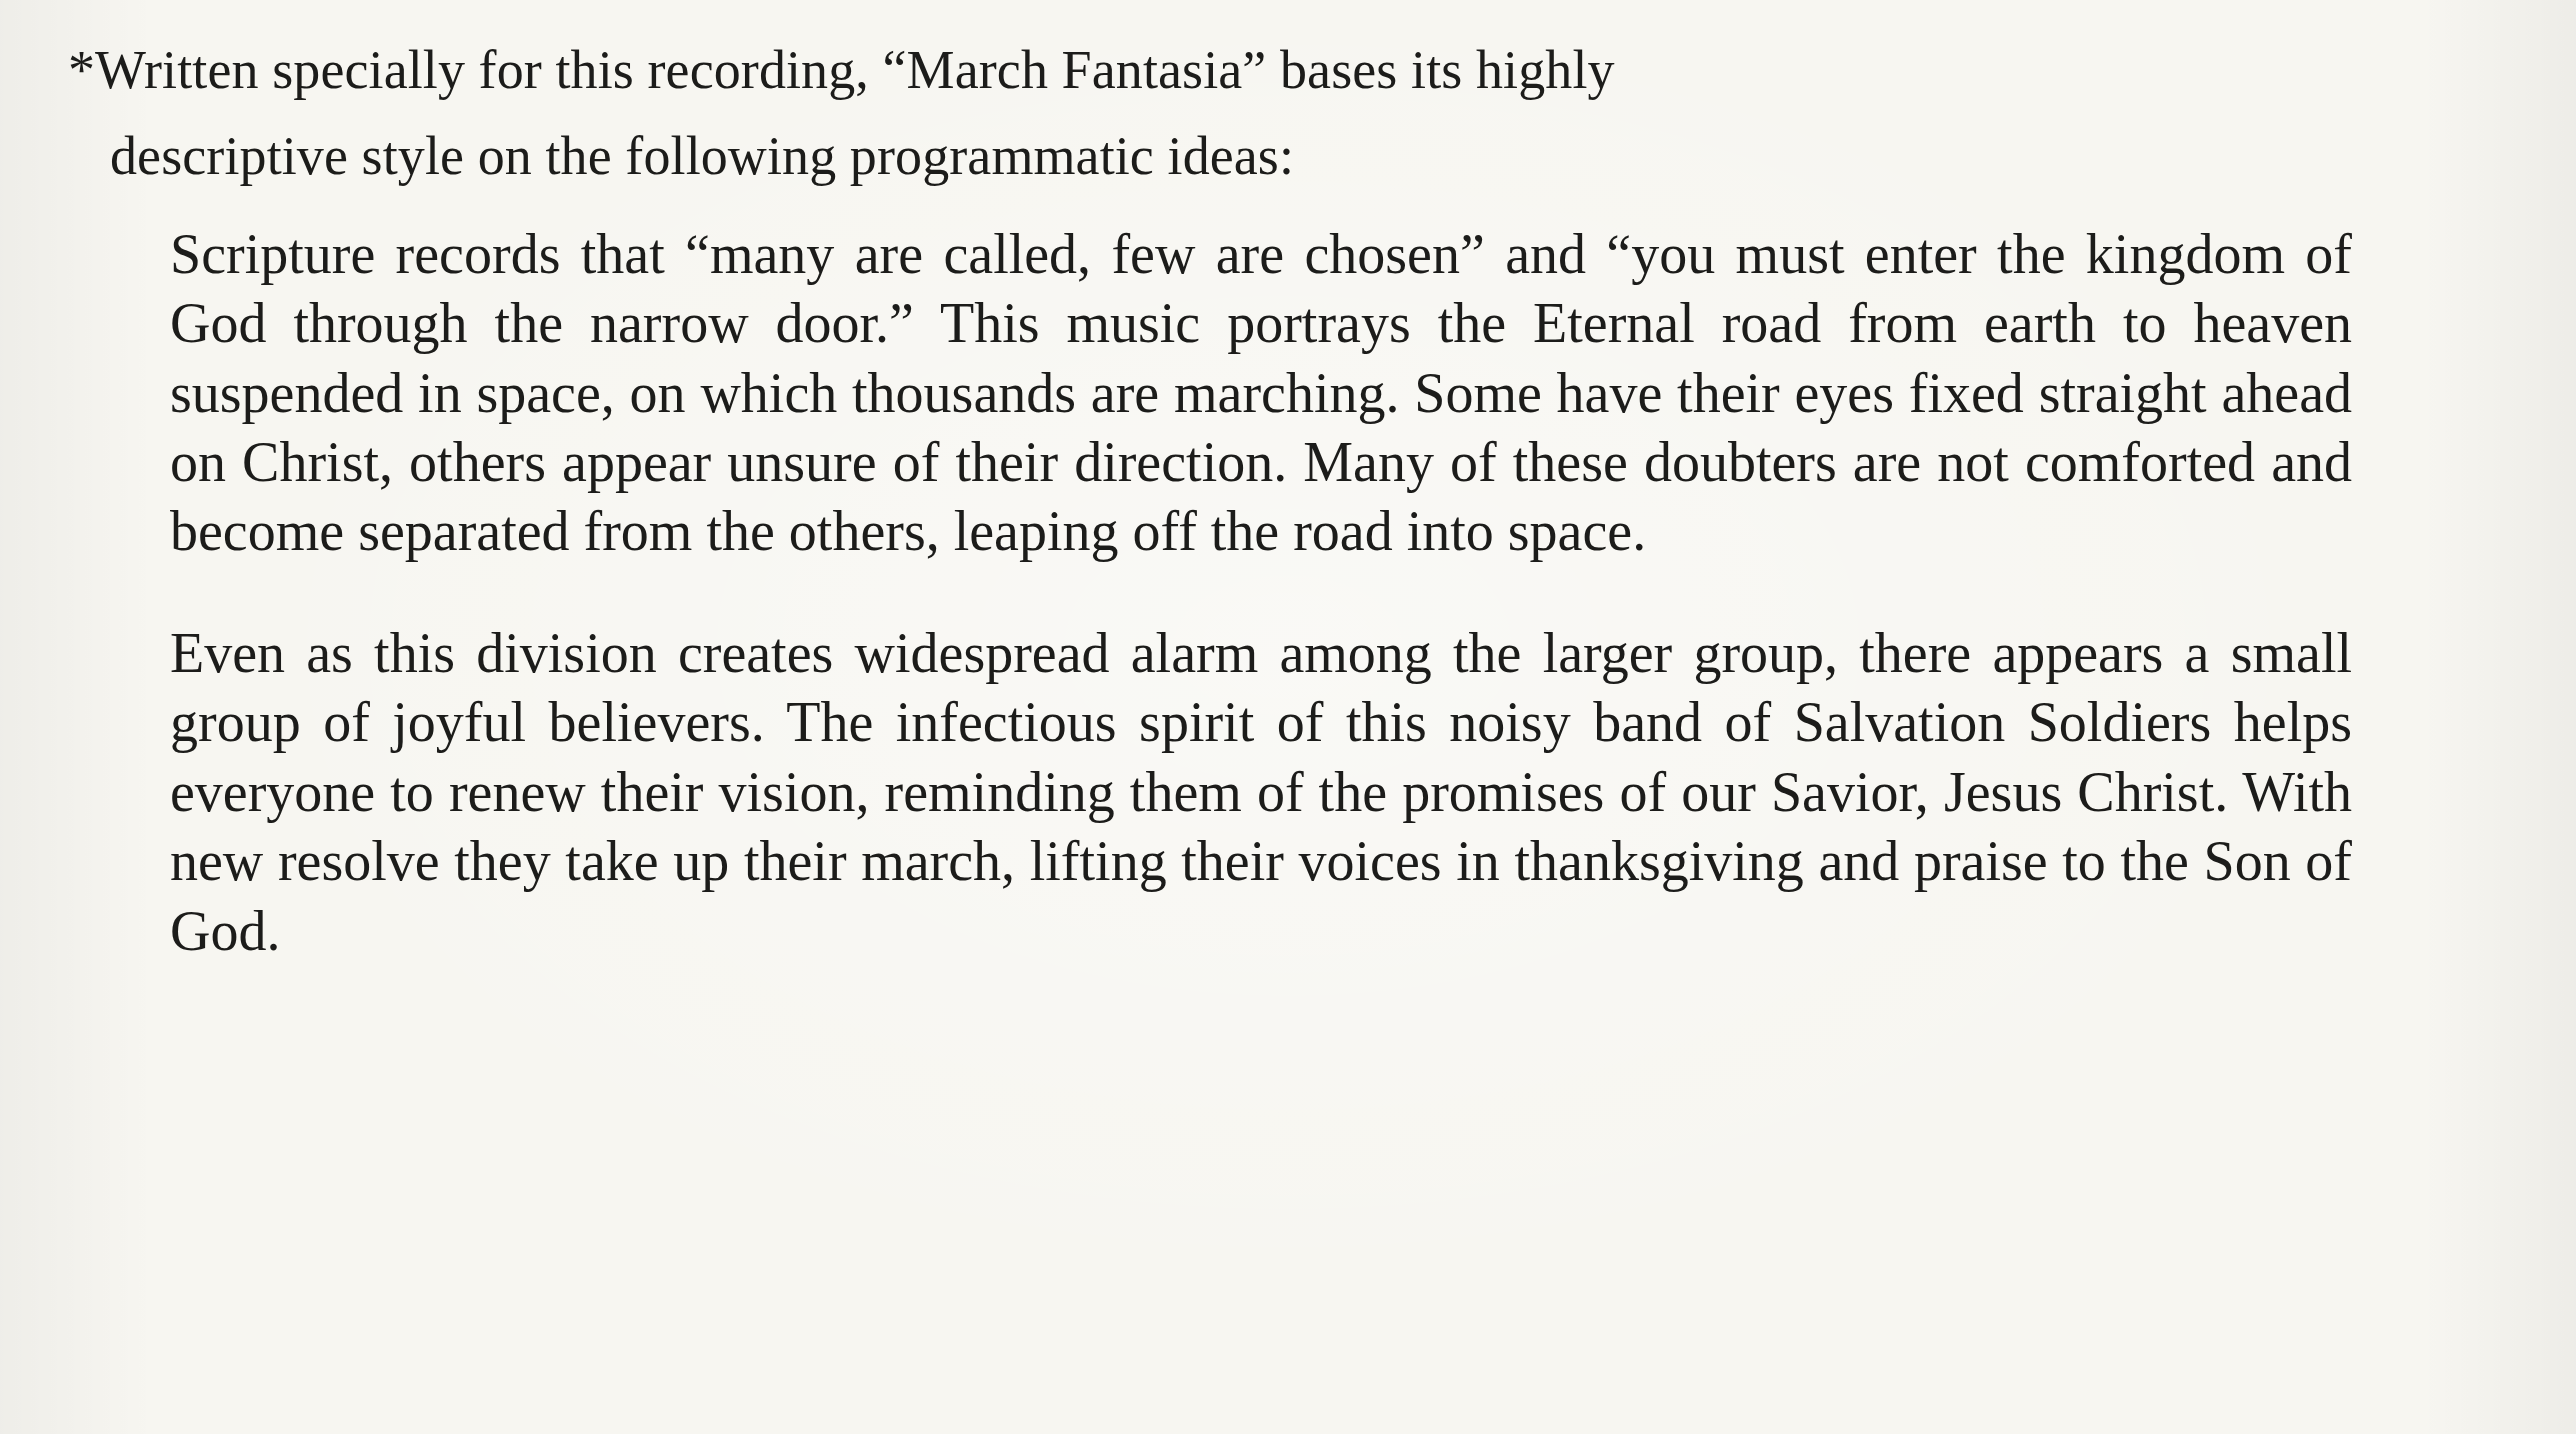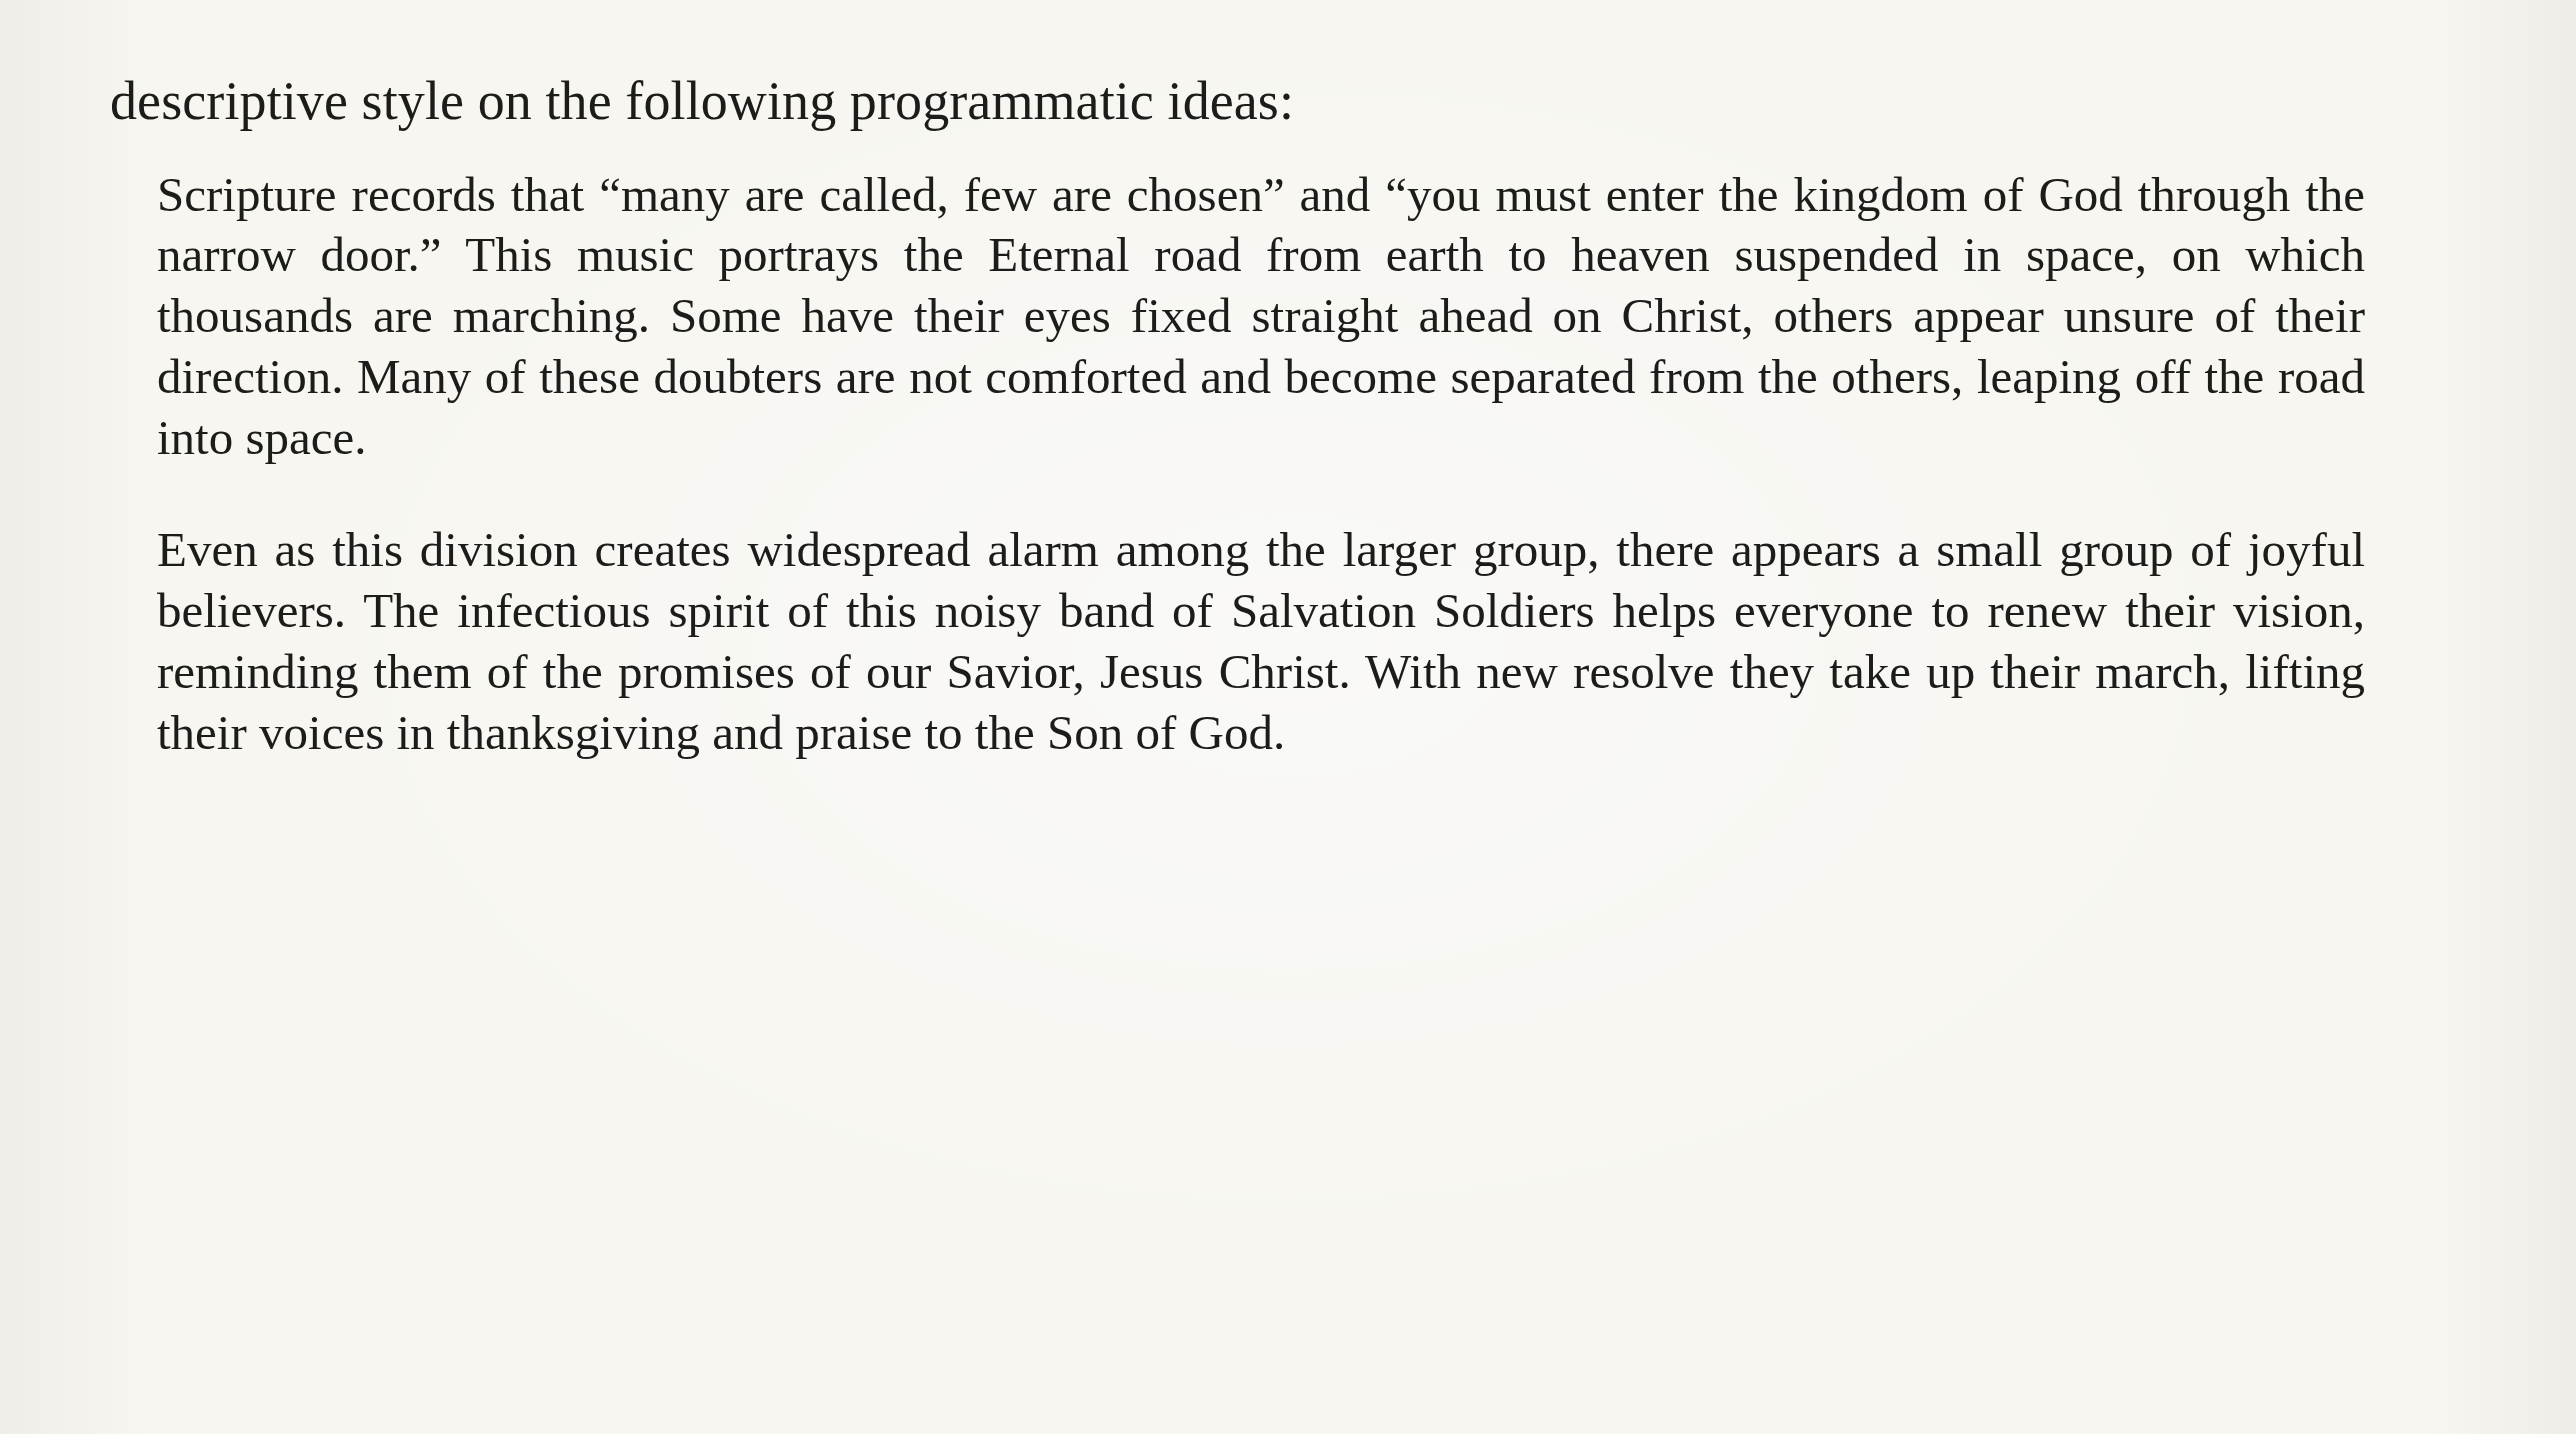--- a/index.html
+++ b/index.html
@@ -62,38 +62,39 @@
     vertical-align: baseline;
   }
 
   
   .quote-block {
     margin-left: 117px;
     margin-right: 99px;
     margin-top: 36px;
   }
   .quote-para {
-    font-size: 49px;
+    font-size: 56px;
     line-height: 1.24;
     text-align: justify;
     text-justify: inter-word;
-    margin: 4px;
+    margin: 17px;
   }
   .quote-para + .quote-para {
     margin-top: 52px;
   }
   
 </style>
 </head>
 <body>
 
 <div class="page">
   <div class="content">
 
     <div class="footnote-block">
+      <div class="footnote-line footnote-line-1"><span class="asterisk">*</span><span>Written specially for this recording, “March Fantasia” bases its highly</span></div>
       <div class="footnote-line footnote-line-2">descriptive style on the following programmatic ideas:</div>
     </div>
 
     <div class="quote-block">
       <p class="quote-para">Scripture records that “many are called, few are chosen” and “you must enter the kingdom of God through the narrow door.” This music portrays the Eternal road from earth to heaven suspended in space, on which thousands are marching. Some have their eyes fixed straight ahead on Christ, others appear unsure of their direction. Many of these doubters are not comforted and become separated from the others, leaping off the road into space.</p>
       <p class="quote-para">Even as this division creates widespread alarm among the larger group, there appears a small group of joyful believers. The infectious spirit of this noisy band of Salvation Soldiers helps everyone to renew their vision, reminding them of the promises of our Savior, Jesus Christ. With new resolve they take up their march, lifting their voices in thanksgiving and praise to the Son of God.</p>
     </div>
 
   </div>
 </div>

